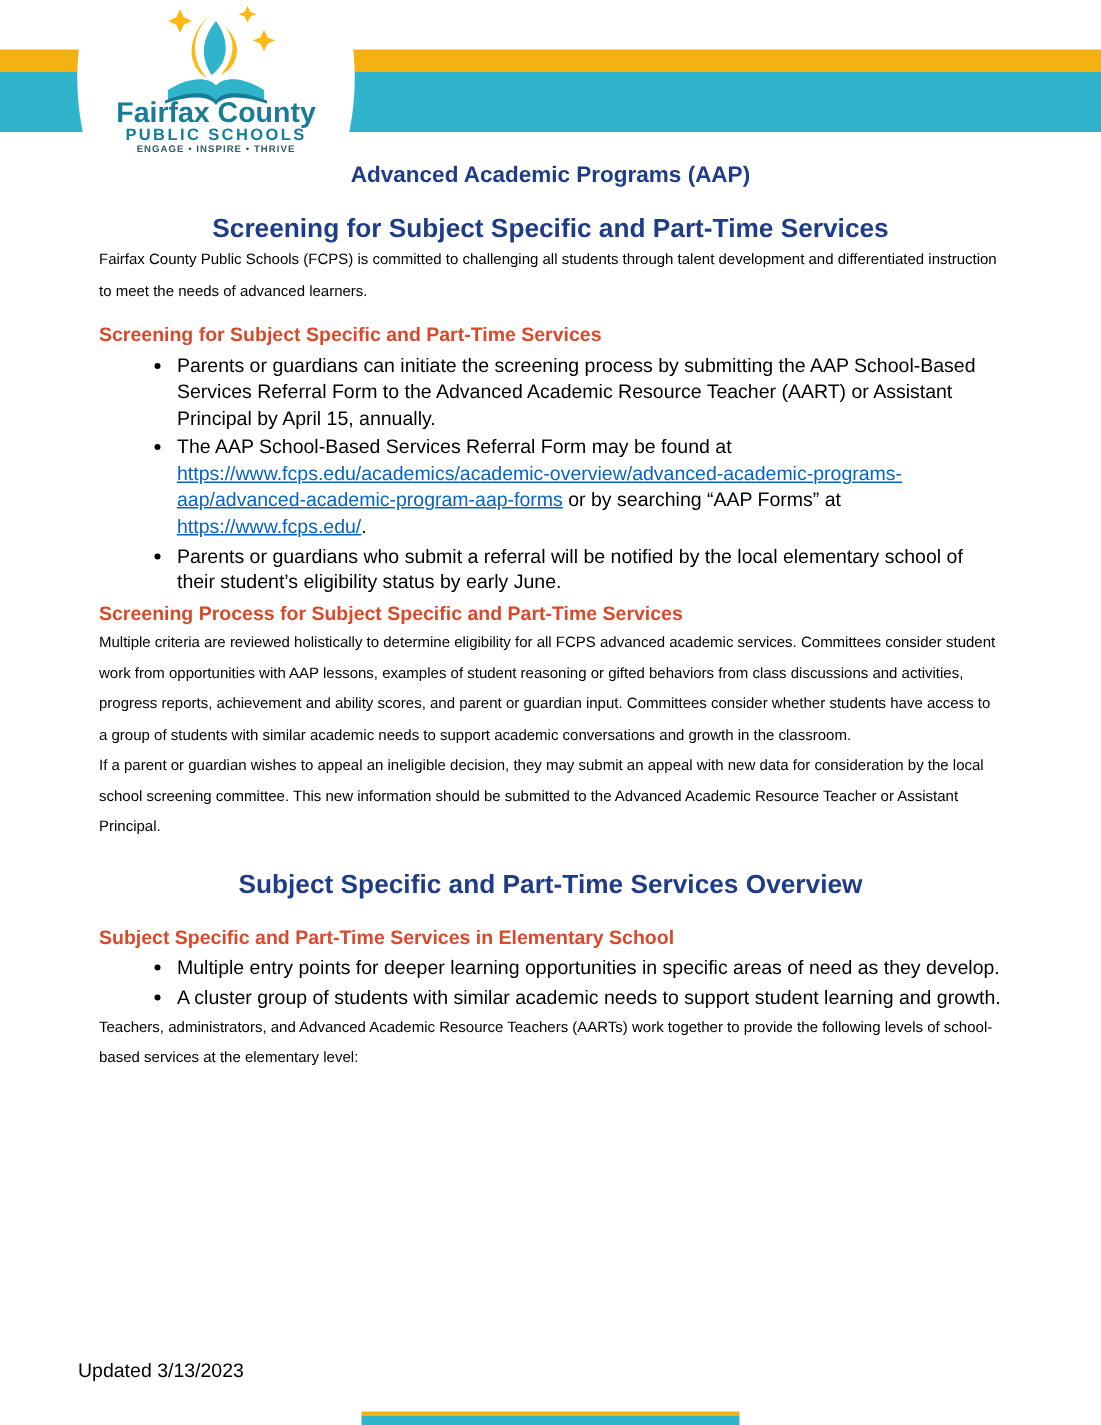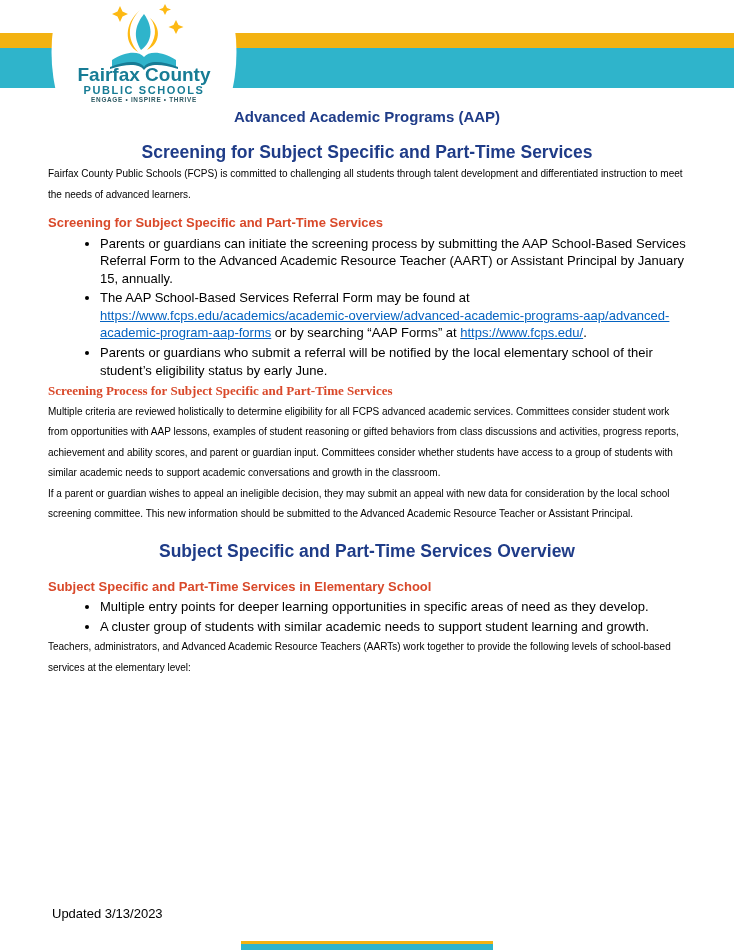--- a/index.html
+++ b/index.html
@@ -11,39 +11,39 @@
   .page{width:734px;height:950px;position:relative;}
 
   
   header{position:relative;height:98px;background:#fff;font-weight:bold;}
   .band{position:absolute;left:0;width:734px;}
   .band-yellow{top:33px;height:15px;background:var(--band-yellow,#F3B211);}
   .band-teal{top:48px;height:40px;background:var(--band-teal,#2FB4CB);}
   .badge,.logo{position:absolute;left:44px;top:0;width:200px;height:104px;}
 
   
-  main{padding:0 48px;}
+  main{padding:0 66px;}
   .doc-title{
     margin:9px 0 0;font-size:15px;line-height:20px;font-weight:bold;
     text-align:center;color:var(--title-navy,#1F3C88);
   }
   .doc-subtitle,.overview-title{
     font-size:17.5px;line-height:24px;font-weight:bold;
     text-align:center;color:var(--title-navy,#1F3C88);
   }
   .doc-subtitle{margin:13px 0 0;}
   .overview-title{margin:14px 0 0;}
   p.body{font-size:10px;line-height:20.5px;margin:0;}
   .intro{margin-top:11px;}
   .red-heading{
     font-size:13px;line-height:20.5px;font-weight:bold;margin:0;
     color:var(--heading-red,#D9492A);
   }
   .mt-sm{margin-top:8px;}
-  .mt-md{margin-top:0;font-family:Liberation Serif, serif;}
+  .mt-md{margin-top:0;}
   .mt-lg{margin-top:14px;}
   ul.bullets{
     margin:1px 0 0;padding-left:52px;
     font-size:13px;line-height:17.6px;
   }
   ul.bullets li{margin:0 0 2px;}
   a.doc-link{color:var(--link-blue,#0563C1);text-decoration:underline;cursor:pointer;word-break:break-word;}
   .closing{margin-top:17px;}
 
   
@@ -89,21 +89,21 @@
 
   <main>
     <h1 class="doc-title">Advanced Academic Programs (AAP)</h1>
     <h2 class="doc-subtitle">Screening for Subject Specific and Part-Time Services</h2>
 
     <p class="body intro">Fairfax County Public Schools (FCPS) is committed to challenging all students through talent development and differentiated instruction to meet the needs of advanced learners.</p>
 
     <section>
       <h3 class="red-heading mt-sm">Screening for Subject Specific and Part-Time Services</h3>
       <ul class="bullets">
-        <li>Parents or guardians can initiate the screening process by submitting the AAP School-Based Services Referral Form to the Advanced Academic Resource Teacher (AART) or Assistant Principal by January 15, annually.</li>
+        <li>Parents or guardians can initiate the screening process by submitting the AAP School-Based Services Referral Form to the Advanced Academic Resource Teacher (AART) or Assistant Principal by April 15, annually.</li>
         <li><span>The AAP School-Based Services Referral Form may be found at </span><a class="doc-link" href="#">https://www.fcps.edu/academics/academic-overview/advanced-academic-programs-aap/advanced-academic-program-aap-forms</a><span> or by searching “AAP Forms” at </span><a class="doc-link" href="#">https://www.fcps.edu/</a><span>.</span></li>
         <li>Parents or guardians who submit a referral will be notified by the local elementary school of their student’s eligibility status by early June.</li>
       </ul>
     </section>
 
     <section>
       <h3 class="red-heading mt-md">Screening Process for Subject Specific and Part-Time Services</h3>
       <p class="body">Multiple criteria are reviewed holistically to determine eligibility for all FCPS advanced academic services. Committees consider student work from opportunities with AAP lessons, examples of student reasoning or gifted behaviors from class discussions and activities, progress reports, achievement and ability scores, and parent or guardian input. Committees consider whether students have access to a group of students with similar academic needs to support academic conversations and growth in the classroom.</p>
     </section>
 

